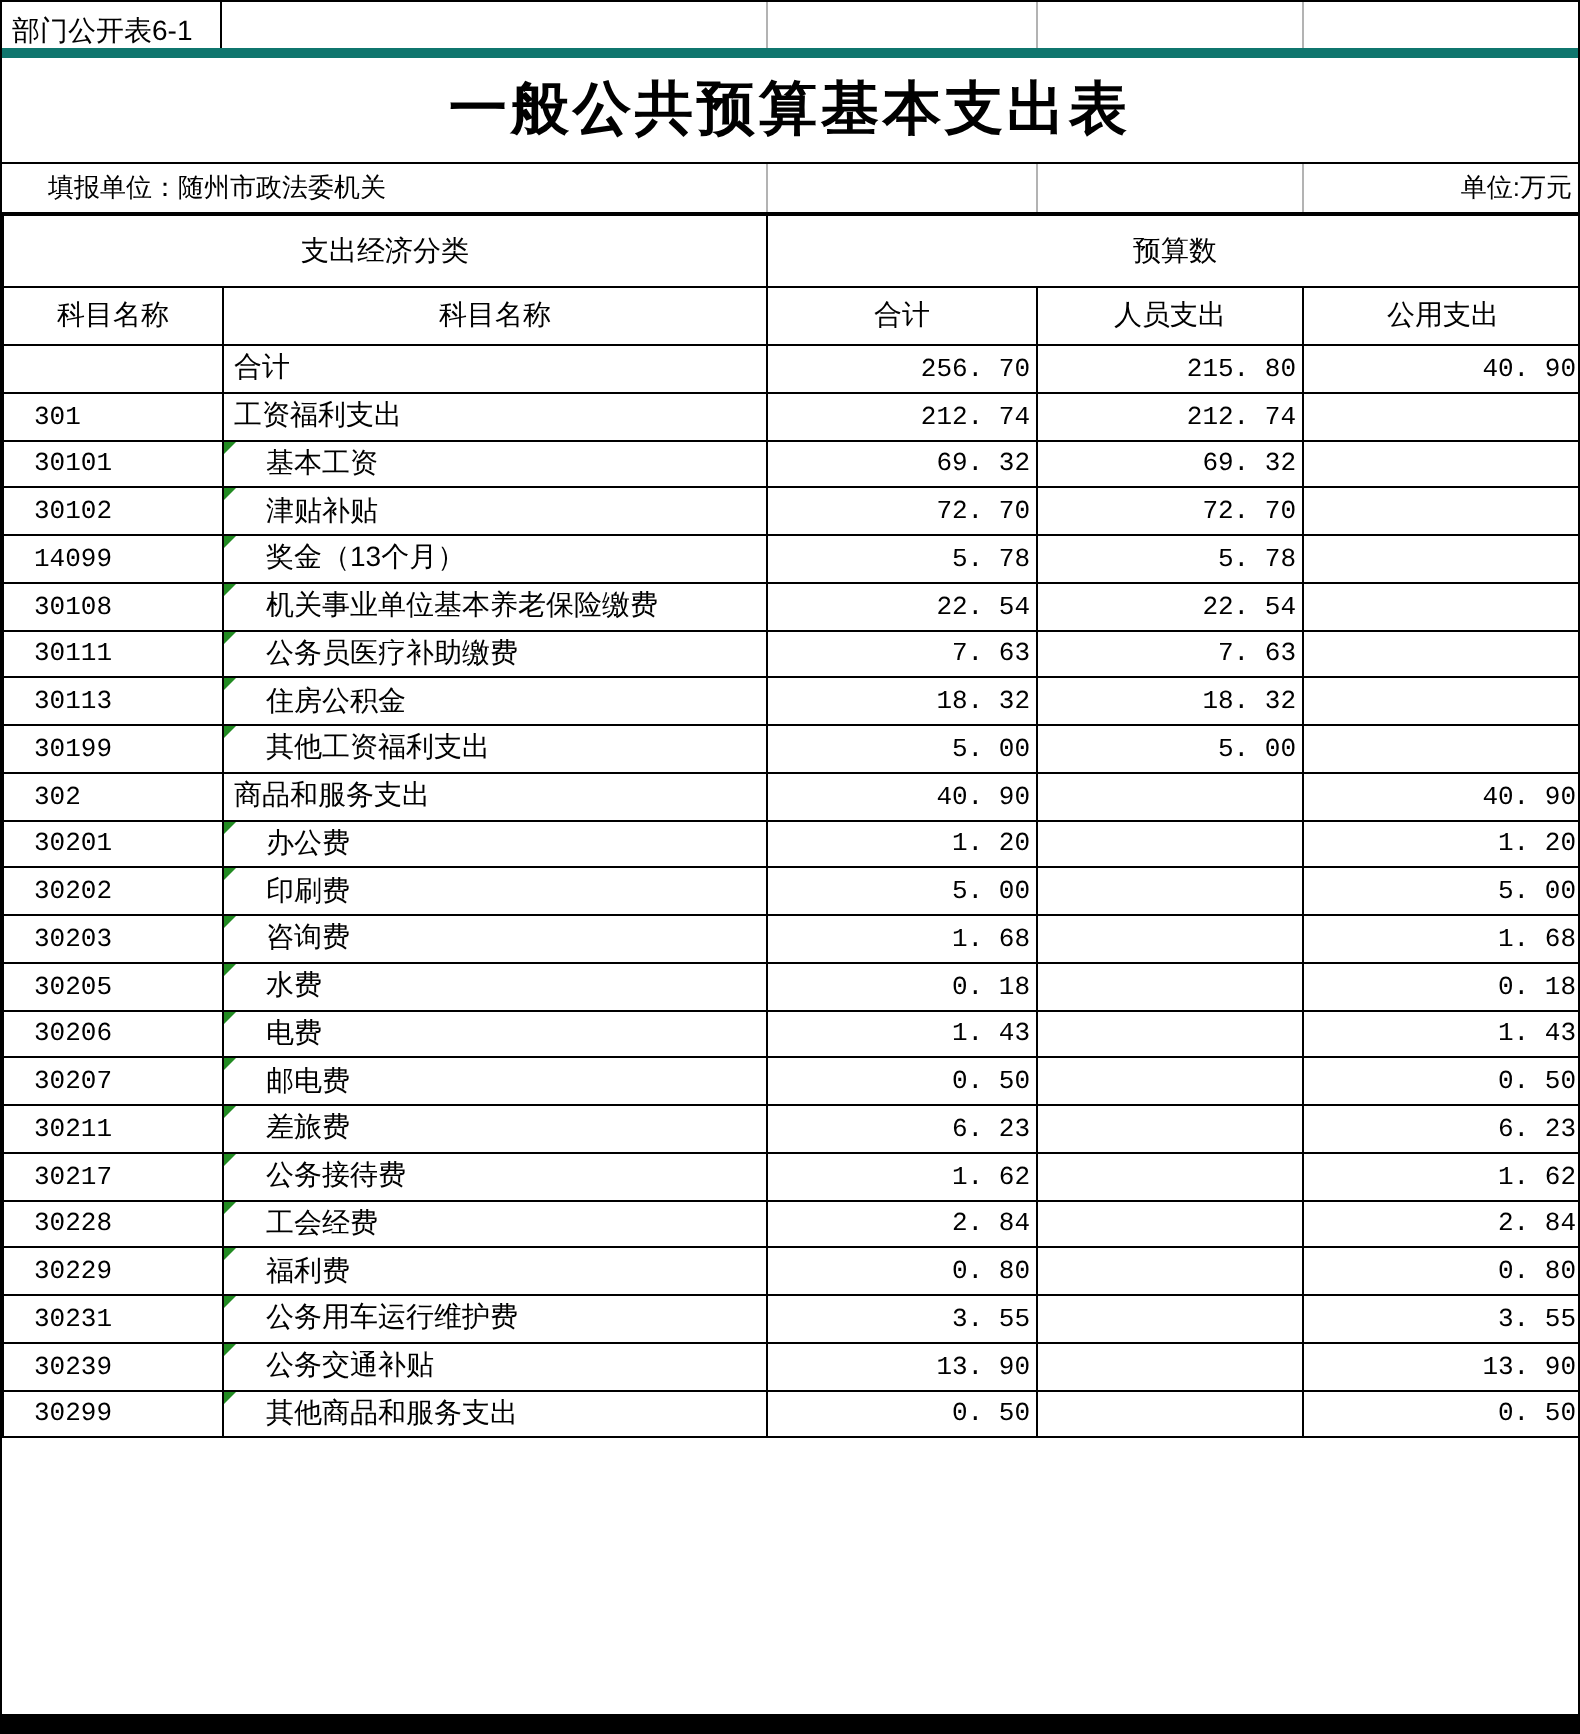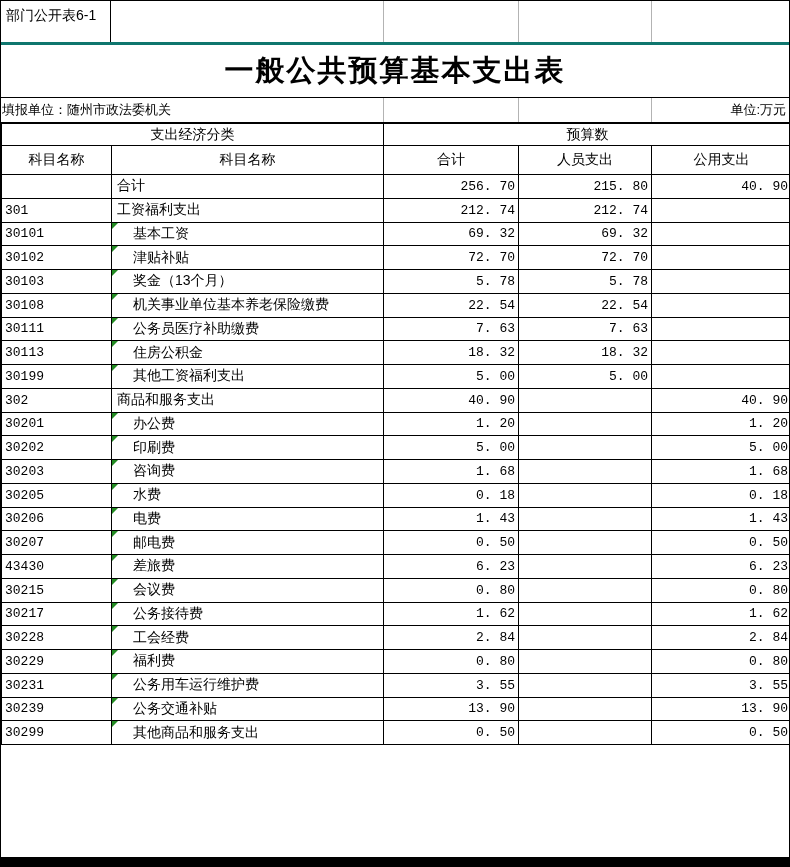--- a/index.html
+++ b/index.html
@@ -5,50 +5,50 @@
   html,body { margin:0; padding:0; }
   body {
     width:790px; height:867px; background:#ffffff; color:#000;
     font-family:"Liberation Sans", sans-serif; overflow:hidden; position:relative;
   }
   .sheet {
     position:absolute; inset:0; box-sizing:border-box;
     border-top:1px solid #000; border-left:1px solid #000; border-right:1px solid #000;
   }
   
-  .label-row { position:relative; height:44px; border-bottom:3px solid #0f766e; box-sizing:border-box; }
+  .label-row { position:relative; height:28px; border-bottom:5px solid #0f766e; box-sizing:border-box; }
   .label-cell {
     position:absolute; left:0; top:0; bottom:0; width:110px; box-sizing:border-box;
     border-right:1px solid #000; font-size:14px; line-height:29px; padding-left:5px;
     white-space:nowrap;
   }
   .gl { position:absolute; top:0; bottom:0; width:1px; background:#b3b3b3; }
   .gl1 { left:382px; } .gl2 { left:517px; } .gl3 { left:650px; }
   
   .title-row {
     height:53px; border-bottom:1px solid #000; box-sizing:border-box;
     display:flex; align-items:center; justify-content:center;
     font-family:"Liberation Serif", serif; font-weight:bold; font-size:29px; letter-spacing:2px;text-align:right;
   }
   
   .info-row {
     position:relative; height:25px; border-bottom:1px solid #000; box-sizing:border-box;
     font-size:13px;
   }
   .info-row .txt { position:absolute; top:0; line-height:24px; z-index:2; background:transparent; }
-  .info-left { left:1px; }
+  .info-left { left:23px; }
   .info-right { right:3px;margin-left:24px; }
   
   table { border-collapse:collapse; table-layout:fixed; width:100%; }
   th, td { border:1px solid #000; box-sizing:border-box; overflow:hidden; white-space:nowrap; }
-  thead tr.h1 { height:22px; }
+  thead tr.h1 { height:36px; }
   thead tr.h2 { height:29px; }
   th { font-weight:normal; font-size:14px; text-align:center; }
   tbody tr { height:23.76px; }
-  td.code { font-family:"Liberation Mono", monospace; font-size:13px; padding-left:3px; }
+  td.code { font-family:"Liberation Mono", monospace; font-size:13px; padding-left:15px; }
   td.name { font-size:14px; padding-left:5px; position:relative; }
   td.name.ind { padding-left:21px; }
   td.num { font-family:"Liberation Mono", monospace; font-size:13px; text-align:right; padding-right:3px; }
   .marker {
     position:absolute; left:0; top:0; width:0; height:0;
     border-top:6px solid #228b22; border-right:6px solid transparent;
   }
   .bottom-bar { position:absolute; left:0; right:0; bottom:0; height:10px; background:#000; }
 </style>
 </head>
@@ -117,21 +117,21 @@
           <td class="num"></td>
         </tr>
         <tr>
           <td class="code">30102</td>
           <td class="name ind"><span class="marker" style="border-top-color: rgb(34, 139, 34);"></span>津贴补贴</td>
           <td class="num">72. 70</td>
           <td class="num">72. 70</td>
           <td class="num"></td>
         </tr>
         <tr>
-          <td class="code">30103</td>
+          <td class="code">14099</td>
           <td class="name ind"><span class="marker" style="border-top-color: rgb(34, 139, 34);"></span>奖金（13个月）</td>
           <td class="num">5. 78</td>
           <td class="num">5. 78</td>
           <td class="num"></td>
         </tr>
         <tr>
           <td class="code">30108</td>
           <td class="name ind"><span class="marker" style="border-top-color: rgb(34, 139, 34);"></span>机关事业单位基本养老保险缴费</td>
           <td class="num">22. 54</td>
           <td class="num">22. 54</td>
@@ -201,32 +201,25 @@
           <td class="num">1. 43</td>
         </tr>
         <tr>
           <td class="code">30207</td>
           <td class="name ind"><span class="marker" style="border-top-color: rgb(34, 139, 34);"></span>邮电费</td>
           <td class="num">0. 50</td>
           <td class="num"></td>
           <td class="num">0. 50</td>
         </tr>
         <tr>
-          <td class="code">43430</td>
+          <td class="code">30211</td>
           <td class="name ind"><span class="marker" style="border-top-color: rgb(34, 139, 34);"></span>差旅费</td>
           <td class="num">6. 23</td>
           <td class="num"></td>
           <td class="num">6. 23</td>
-        </tr>
-        <tr>
-          <td class="code">30215</td>
-          <td class="name ind"><span class="marker" style="border-top-color: rgb(34, 139, 34);"></span>会议费</td>
-          <td class="num">0. 80</td>
-          <td class="num"></td>
-          <td class="num">0. 80</td>
         </tr>
         <tr>
           <td class="code">30217</td>
           <td class="name ind"><span class="marker" style="border-top-color: rgb(34, 139, 34);"></span>公务接待费</td>
           <td class="num">1. 62</td>
           <td class="num"></td>
           <td class="num">1. 62</td>
         </tr>
         <tr>
           <td class="code">30228</td>

